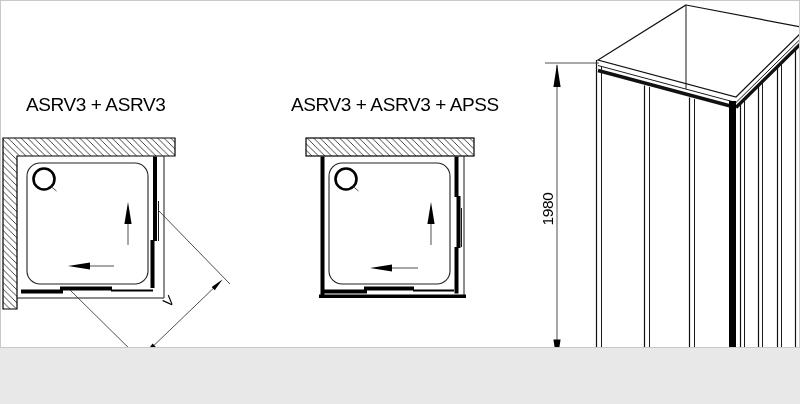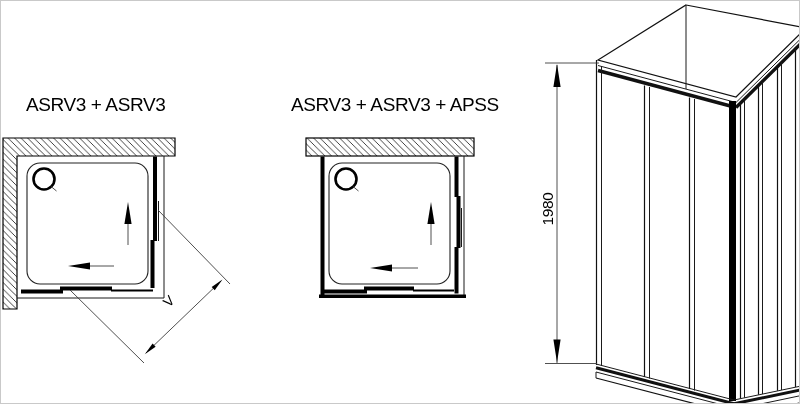--- a/index.html
+++ b/index.html
@@ -1,17 +1,17 @@
 <!DOCTYPE html>
 <html><head>
 <meta charset="utf-8">
 <style>
   html,body{margin:0;padding:0;background:#e8e8e8;}
   .canvas{
-    position:relative;width:800px;height:404px;background:#ffffff;
+    position:relative;width:800px;height:348px;background:#ffffff;
     border:1px solid #c9c9c9;box-sizing:border-box;overflow:hidden;
     font-family:"Liberation Sans",sans-serif;
   }
   svg{display:block;}
   text{fill:#000;font-family:"Liberation Sans",sans-serif;letter-spacing:-0.4px;}
   .thin{stroke:#1a1a1a;stroke-width:1;fill:none;}
   .hair{stroke:#3c3c3c;stroke-width:0.9;fill:none;}
   .edge{stroke:#111;stroke-width:1.2;fill:none;}
   .door{stroke:#000;stroke-width:4;fill:none;}
   .door2{stroke:#000;stroke-width:2;fill:none;}

